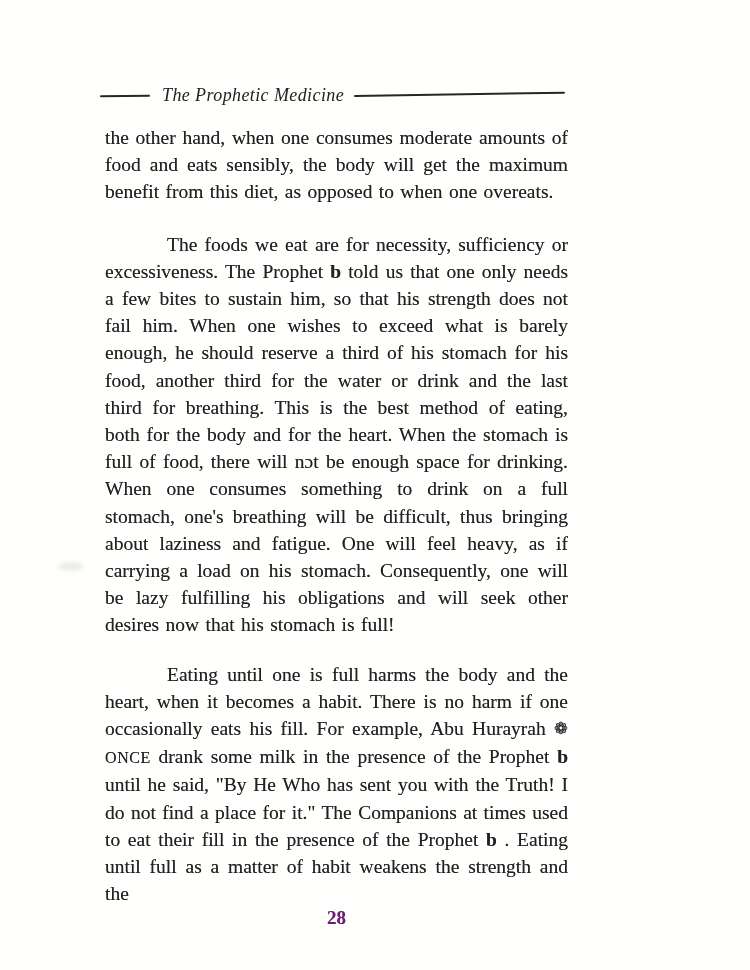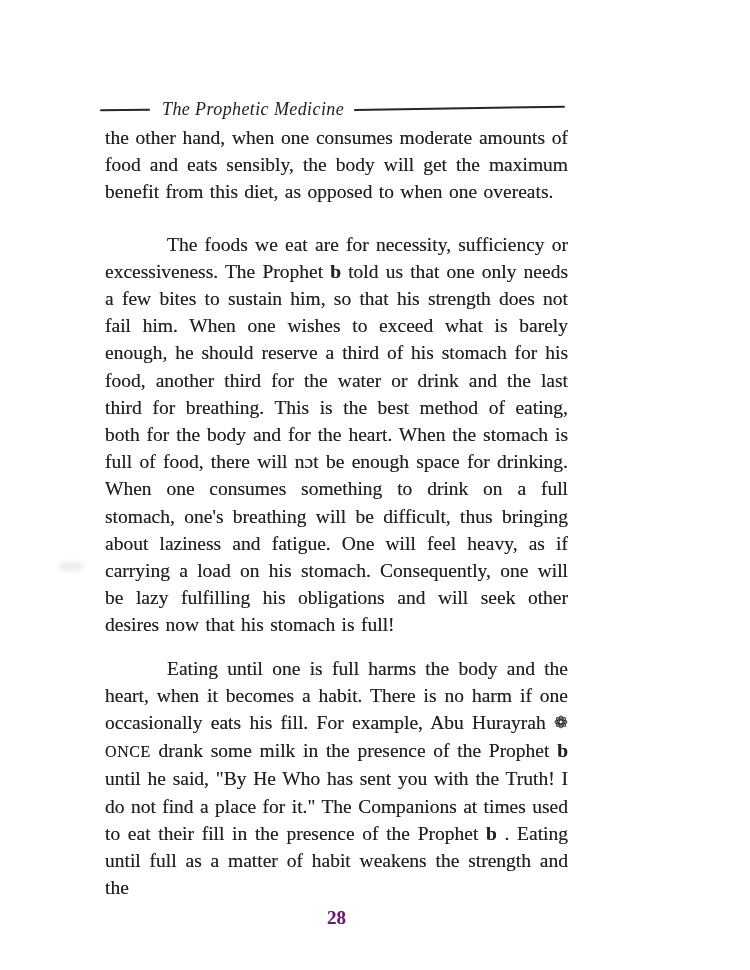--- a/index.html
+++ b/index.html
@@ -13,21 +13,21 @@
     height: 970px;
     background: #fffffe;
     overflow: hidden;
     font-family: "Liberation Serif", serif;
     color: #1e1e1e;
   }
   
   .header {
     position: absolute;
     left: 100px;
-    top: 99px;
+    top: 85px;
     width: 465px;
     display: flex;
     align-items: center;
   }
   .rule {
     height: 2px;
     background: #262626;
     border-radius: 1px;
   }
   .rule-short {
@@ -62,21 +62,21 @@
     word-spacing: 1.5px;
     font-family: Liberation Serif, serif;
   }
   .para {
     margin: 0;
   }
   .para + .para {
     margin-top: 25px;
   }
   .para:nth-child(3) {
-    margin-top: 16px;
+    margin-top: 22px;
   }
   .para.indent {
     text-indent: 62px;
   }
   .para.justify-last {
     text-align-last: justify;
   }
   .prophet-glyph {
     font-weight: 700;
   }

